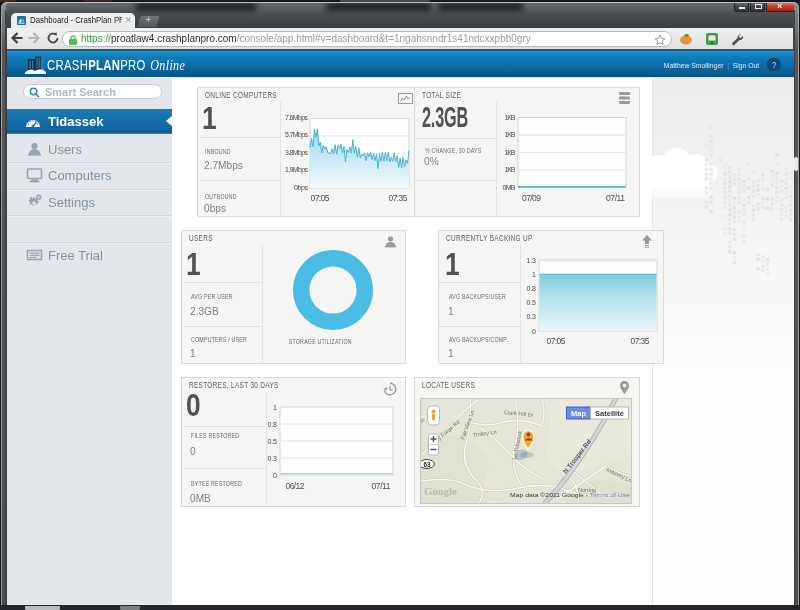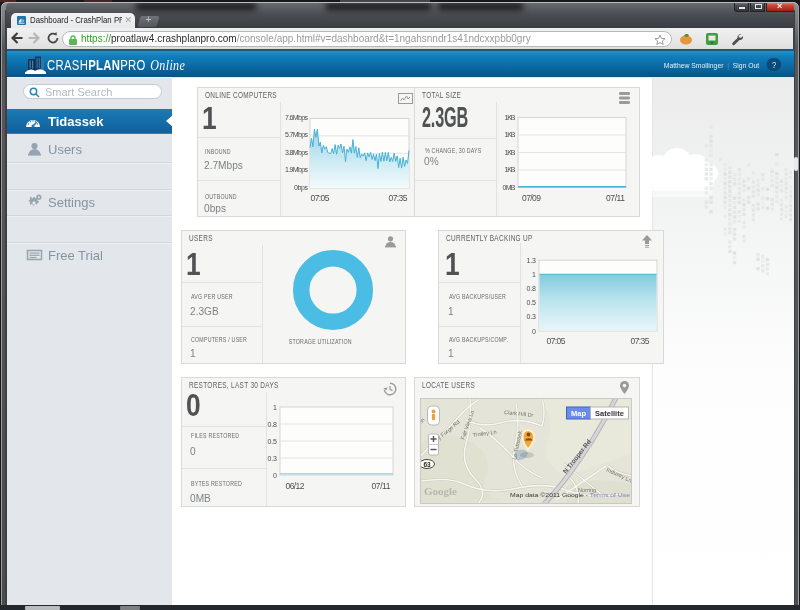--- a/index.html
+++ b/index.html
@@ -152,21 +152,21 @@
       <rect x="13.8" y="3" width="1.3" height="10" fill="#356a94"></rect>
       <path d="M0 17.5 Q5 12.5 10 16 Q16 12 21 17 L21 19 L0 19 Z" fill="#fff"></path>
     </svg>
     <div id="logo-txt" style="transform:scaleX(0.78);transform-origin:left top;white-space:nowrap;"><span style="font-weight:normal;">CRASH</span><span style="font-weight:bold;">PLAN</span><span>PRO</span><span style="display:inline-block;width:6px;"></span><span style="font-style:italic; font-family:'Liberation Serif',serif; font-size:15.5px;">Online</span></div>
     <div id="hdr-right">Matthew Smollinger<span style="color:#5c95bd;">&nbsp;&nbsp;|&nbsp;&nbsp;</span>Sign Out&nbsp;&nbsp;&nbsp;&nbsp;<span style="background:#0a4a78;border-radius:8px;padding:1.5px 6px;color:#cfe4f2;font-size:9px;">?</span></div>
   </div>
   <div class="abs" id="sidebar">
     <div id="search"><svg style="position:absolute;left:5px;top:2px;" width="11" height="11" viewBox="0 0 11 11">
           <circle cx="4.5" cy="4.5" r="3.2" fill="none" stroke="#2e86b4" stroke-width="1.5"></circle>
           <path d="M7 7 L10 10" stroke="#2e86b4" stroke-width="1.5"></path>
-        </svg><span style="padding-left:21px;">Smart Search</span></div>
+        </svg><span style="padding-left:21px;font-weight:bold;">Smart Search</span></div>
     <div id="mi-active">
         <span style="position:absolute;left:41px;top:5px;font-size:13px;color:#fff;font-weight:bold;">Tidassek</span>
       <svg style="position:absolute;left:17px;top:5px;" width="18" height="15" viewBox="0 0 18 15">
           <path d="M2 13 A7 7 0 0 1 16 13 Z" fill="#fff"></path>
           <g fill="#1b7ab5">
             <circle cx="4.6" cy="10" r="0.7"></circle>
             <circle cx="6.3" cy="7.8" r="0.7"></circle>
             <circle cx="9" cy="6.9" r="0.7"></circle>
             <circle cx="11.7" cy="7.8" r="0.7"></circle>
             <circle cx="13.4" cy="10" r="0.7"></circle>
@@ -178,20 +178,28 @@
     <div id="notch"></div>
     <div class="mrow" style="top:57.5px;">
         <svg class="micon" viewBox="0 0 17 16" width="17" height="16">
           <circle cx="8.5" cy="5" r="3.1" fill="#97a5b2"></circle>
           <path d="M2.5 13.5 a6 5.4 0 0 1 12 0 Z" fill="#97a5b2"></path>
           <rect x="2" y="13" width="13" height="1.6" fill="#97a5b2"></rect>
         </svg>
         <span class="lb">Users</span>
       </div>
     <div class="sep" style="top:84px;"></div>
+    <div class="mrow" style="top:84px;">
+        <svg class="micon" viewBox="0 0 17 16" width="17" height="16">
+          <rect x="1.5" y="2" width="14" height="9.5" rx="1" fill="none" stroke="#97a5b2" stroke-width="1.6"></rect>
+          <rect x="5" y="12.5" width="7" height="1.5" fill="#97a5b2"></rect>
+          <rect x="3.5" y="14" width="10" height="1.4" fill="#97a5b2"></rect>
+        </svg>
+        <span class="lb">Computers</span>
+      </div>
     <div class="sep" style="top:110.5px;"></div>
     <div class="mrow" style="top:110.5px;">
         <svg class="micon" viewBox="0 0 17 16" width="17" height="16">
           <g fill="#97a5b2">
             <path d="M6 4.5 l1-.3 .3-1.2 1.4 0 .3 1.2 1 .3 1-.7 1 1-.7 1 .3 1 1.2.3 0 1.4-1.2.3-.3 1-.7 1-1-.7-1 .3-.3 1.2-1.4 0-.3-1.2-1-.3-1 .7-1-1 .7-1-.3-1-1.2-.3 0-1.4 1.2-.3 .3-1-.7-1 1-1 1 .7z"></path>
             <circle cx="8" cy="9" r="1.7" fill="#e3e6ea"></circle>
             <circle cx="12.8" cy="3.2" r="2.6"></circle>
             <circle cx="12.8" cy="3.2" r="1" fill="#e3e6ea"></circle>
           </g>
         </svg>

